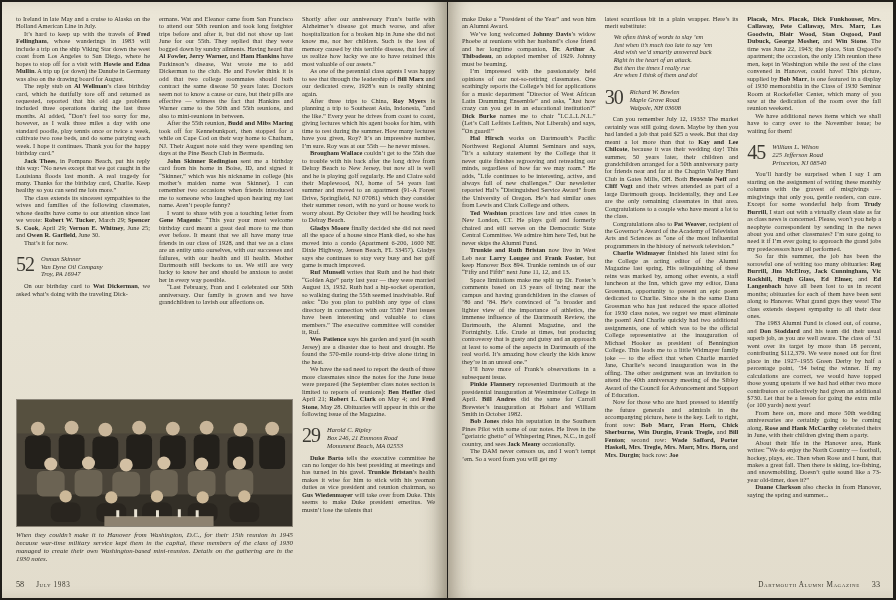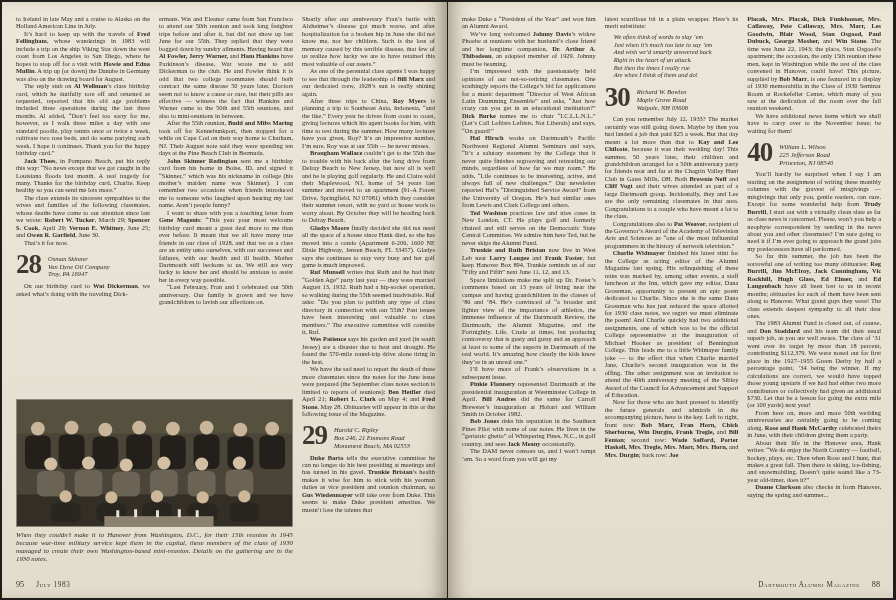--- a/index.html
+++ b/index.html
@@ -24,22 +24,22 @@
   .two-wrap { width: 277px; display: flex; flex-direction: column; }
   .two-row { display: flex; gap: 9px; height: 377px; overflow: hidden; }
   .two-row .col { height: 377px; }
 
   p.para { text-indent: 8px; }
   .list-cont p.para:first-child { text-indent: 0; }
   b { font-weight: bold; }
 
   .section-head { display: flex; gap: 7px; align-items: flex-start; margin: 7px 0 4px 0; }
   .section-num {
-    font-size: 27px; line-height: 22px; letter-spacing: -1px;
-    color: #3b3932; font-weight: 700;
+    font-size: 20px; line-height: 22px; letter-spacing: -1px;
+    color: #3b3932; font-weight: 400;
   }
   .section-addr { font-style: italic; font-size: 6.5px; line-height: 7.7px; padding-top: 2px; }
 
   .photo-block { width: 277px; padding-top: 7px; }
   .photo-frame { width: 277px; height: 128px; display: block; border: 1px solid rgba(30,25,15,.45); }
   .caption { font-style: italic; font-size: 6.8px; line-height: 8.15px; margin-top: 4px; text-align: justify; }
 
   .poem { font-style: italic; margin: 3px 0 5px 9px; }
   .poem-line { line-height: 7.7px; text-align: left; }
 
@@ -67,21 +67,21 @@
           <div class="col">
             <div class="list-cont">
                 <p class="para">to Ireland in late May and a cruise to Alaska on the Holland American Line in July.</p>
                 <p class="para">It’s hard to keep up with the travels of <b>Fred Fellingham</b>, whose wanderings in 1983 will include a trip on the ship Viking Star down the west coast from Los Angeles to San Diego, where he hopes to stop off for a visit with <b>Howie and Edna Mullin</b>. A trip up (or down) the Danube in Germany was also on the drawing board for August.</p>
                 <p class="para">The reply stub on <b>Al Wellman</b>’s class birthday card, which he dutifully tore off and returned as requested, reported that his old age problems included three operations during the last three months. Al added, “Don’t feel too sorry for me, however, as I walk three miles a day with one standard poodle, play tennis once or twice a week, cultivate two rose beds, and do some partying each week. I hope it continues. Thank you for the happy birthday card.”</p>
                 <p class="para"><b>Jack Thees</b>, in Pompano Beach, put his reply this way: “No news except that we got caught in the Louisiana floods last month. A real tragedy for many. Thanks for the birthday card, Charlie. Keep healthy so you can send me lots more.”</p>
                 <p class="para">The class extends its sincerest sympathies to the wives and families of the following classmates, whose deaths have come to our attention since last we wrote: <b>Robert W. Tucker</b>, March 29; <b>Spencer S. Cook</b>, April 29; <b>Vernon E. Whitney</b>, June 25; and <b>Owen R. Garfield</b>, June 30.</p>
                 <p class="para">That’s it for now.</p>
               </div>
             <div class="section-head">
-              <span class="section-num">28</span>
+              <span class="section-num">52</span>
               <span class="section-addr">
                 <span>Osman Skinner</span><br>
                 <span>Van Dyne Oil Company</span><br>
                 <span>Troy, PA 16947</span>
               </span>
             </div>
             <div>
                 <p class="para">On our birthday card to <b>Wat Dickerman</b>, we asked what’s doing with the traveling Dick-</p>
               </div>
           </div>
@@ -190,21 +190,21 @@
           </span>
         </div>
         <div>
             <p class="para"><b>Duke Barto</b> tells the executive committee he can no longer do his best presiding at meetings and has turned in his gavel. <b>Trunkie Bristan</b>’s health makes it wise for him to stick with his yeoman duties as vice president and reunion chairman, so <b>Gus Wiedenmayer</b> will take over from Duke. This seems to make Duke president emeritus. We mustn’t lose the talents that</p>
           </div>
       </div>
 
     </div>
 
     <div class="footer">
-      <span class="pagenum">95</span>
+      <span class="pagenum">58</span>
       <span class="foot-text">July 1983</span>
     </div>
   </div>
 
   <div class="page right">
     <div class="cols">
 
       <div class="col tall">
         <div class="list-cont">
             <p class="para">make Duke a “President of the Year” and won him an Alumni Award.</p>
@@ -248,38 +248,38 @@
             <p class="para">Now for those who are hard pressed to identify the future generals and admirals in the accompanying picture, here is the key. Left to right, front row: <b>Bob Marr, Fran Horn, Chick Sherburne, Win Durgin, Frank Tregle,</b> and <b>Bill Fenton</b>; second row: <b>Wade Safford, Porter Haskell, Mrs. Tregle, Mrs. Marr, Mrs. Horn,</b> and <b>Mrs. Durgin</b>; back row: <b>Joe</b></p>
           </div>
       </div>
 
       <div class="col tall">
         <div class="list-cont">
             <p class="para"><b>Placak, Mrs. Placak, Dick Funkhouser, Mrs. Callaway, Pete Callaway, Mrs. Marr, Les Goodwin, Blair Wood, Stan Osgood, Paul Dubuck, George Mosher,</b> and <b>Win Stone</b>. The time was June 22, 1943; the place, Stan Osgood’s apartment; the occasion, the only 15th reunion these men, kept in Washington while the rest of the class convened in Hanover, could have! This picture, supplied by <b>Bob Marr</b>, is one featured in a display of 1930 memorabilia in the Class of 1930 Seminar Room at Rockefeller Center, which many of you saw at the dedication of the room over the fall reunion weekend.</p>
             <p class="para">We have additional news items which we shall have to carry over to the November issue; be waiting for them!</p>
           </div>
         <div class="section-head">
-          <span class="section-num">40</span>
+          <span class="section-num">45</span>
           <span class="section-addr">
             <span>William L. Wilson</span><br>
             <span>225 Jefferson Road</span><br>
             <span>Princeton, NJ 08540</span>
           </span>
         </div>
         <div>
             <p class="para">You’ll hardly be surprised when I say I am starting on the assignment of writing these monthly columns with the gravest of misgivings — misgivings that only you, gentle readers, can cure. Except for some wonderful help from <b>Trudy Burrill</b>, I start out with a virtually clean slate as far as class news is concerned. Please, won’t you help a neophyte correspondent by sending in the news about you and other classmates? I’m sure going to need it if I’m ever going to approach the grand jobs my predecessors have all performed.</p>
             <p class="para">So far this summer, the job has been the sorrowful one of writing too many obituaries: <b>Reg Burrill, Jim McElroy, Jack Cunningham, Vic Rockhill, Hugh Glass, Ed Elmer,</b> and <b>Ed Langenbach</b> have all been lost to us in recent months; obituaries for each of them have been sent along to Hanover. What grand guys they were! The class extends deepest sympathy to all their dear ones.</p>
             <p class="para">The 1983 Alumni Fund is closed out, of course, and <b>Don Stoddard</b> and his team did their usual superb job, as you are well aware. The class of ’31 went over its target by more than 18 percent, contributing $112,379. We were nosed out for first place in the 1927–1955 Green Derby by half a percentage point, ’34 being the winner. If my calculations are correct, we would have topped those young upstarts if we had had either two more contributors or collectively had given an additional $730. Let that be a lesson for going the extra mile (or 100 yards) next year!</p>
             <p class="para">From here on, more and more 50th wedding anniversaries are certainly going to be coming along. <b>Rose and Hank McCarthy</b> celebrated theirs in June, with their children giving them a party.</p>
             <p class="para">About their life in the Hanover area, Hank writes: “We do enjoy the North Country — football, hockey, plays, etc. Then when Rose and I hunt, that makes a great fall. Then there is skiing, ice-fishing, and snowmobiling. Doesn’t quite sound like a 73-year old-timer, does it?”</p>
             <p class="para"><b>Duane Clarkson</b> also checks in from Hanover, saying the spring and summer...</p>
           </div>
       </div>
 
     </div>
 
     <div class="footer">
       <span class="foot-text">Dartmouth Alumni Magazine</span>
-      <span class="pagenum">88</span>
+      <span class="pagenum">33</span>
     </div>
   </div>
 
 </div>
 
 </body></html>

